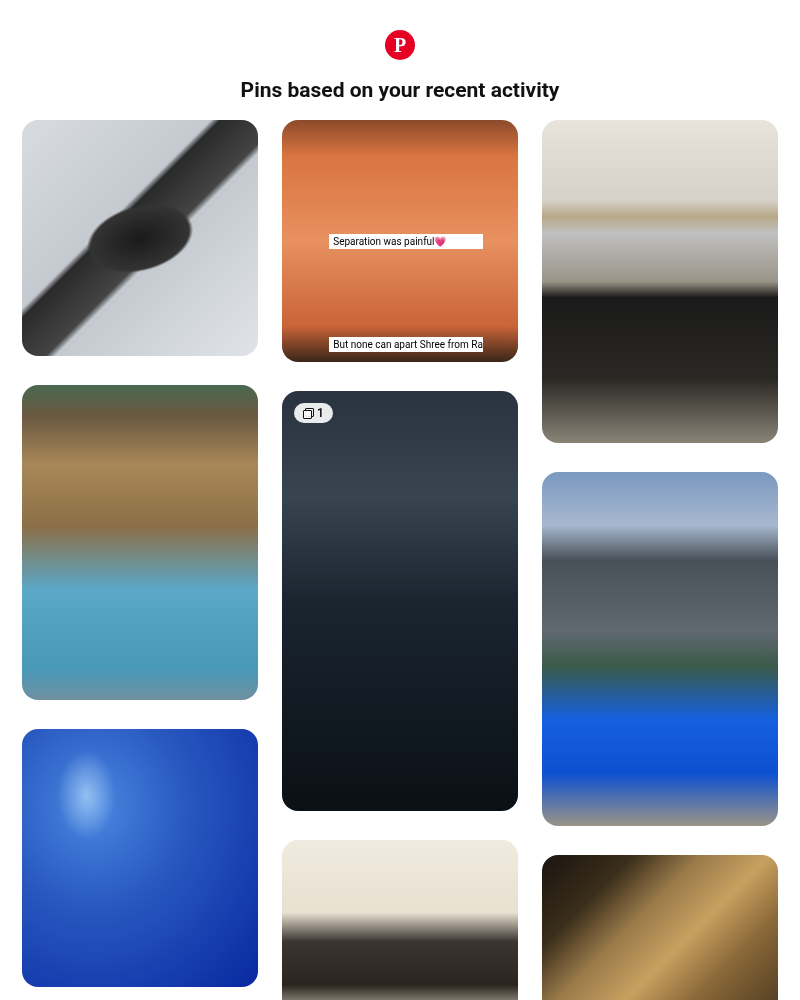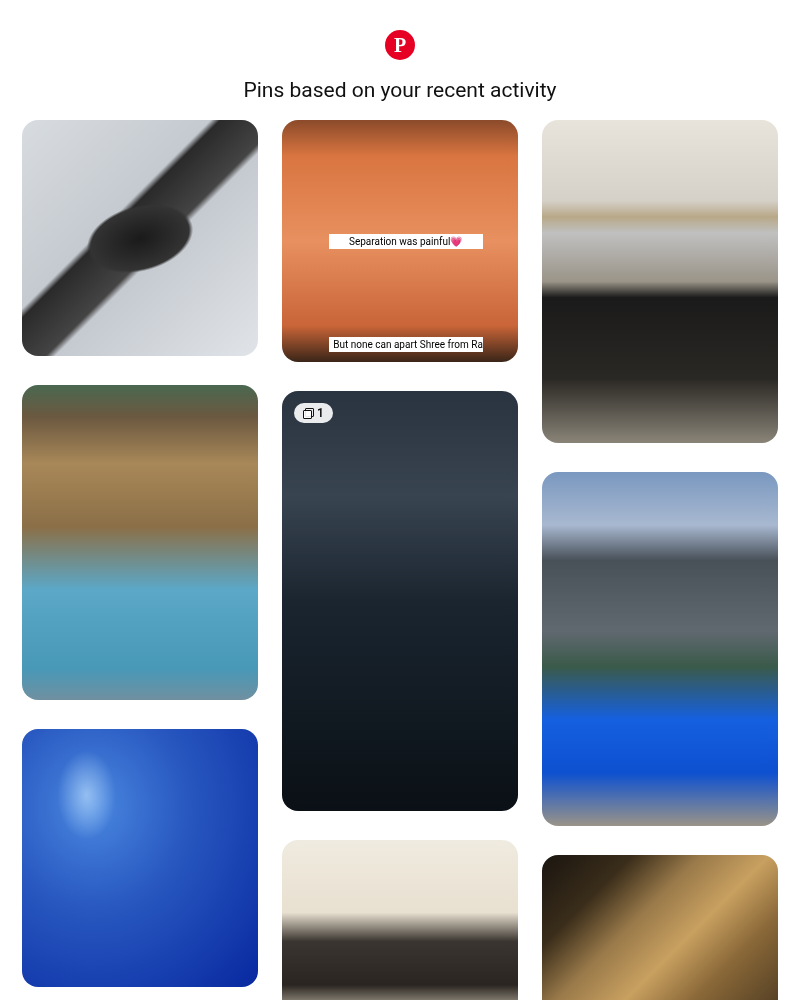--- a/index.html
+++ b/index.html
@@ -35,21 +35,21 @@
     
     .logo-p {
       color: #ffffff;
       font-weight: bold;
       font-size: 20px;
       font-family: Georgia, serif;
     }
     
     .heading {
       font-size: 21px;
-      font-weight: 400;
+      font-weight: 700;
       color: #111111;
     }
     
     .grid-container {
       display: flex;
       gap: 24px;
       padding: 0 22px;
     }
     
     .column {
@@ -136,21 +136,21 @@
       position: relative;
     }
     .pin-cartoon .caption-strip {
       position: absolute;
       left: 20%;
       right: 15%;
       background: #fff;
       color: #000;
       font-size: 10px;
       padding: 2px 4px;
-      text-align: center;
+      text-align: left;
       white-space: nowrap;
       overflow: hidden;
     }
     .pin-cartoon .caption-strip.top { top: 47%; }
     .pin-cartoon .caption-strip.bottom { bottom: 4%; }
     
     .pin-kitchen {
       height: 323px;
       background: linear-gradient(180deg, #e8e4dc 0%, #d5d0c8 25%, #b8a888 30%, #c0c0c0 35%, #9a9488 50%, #1a1a1a 55%, #2a2824 80%, #8a8478 100%);
     }

